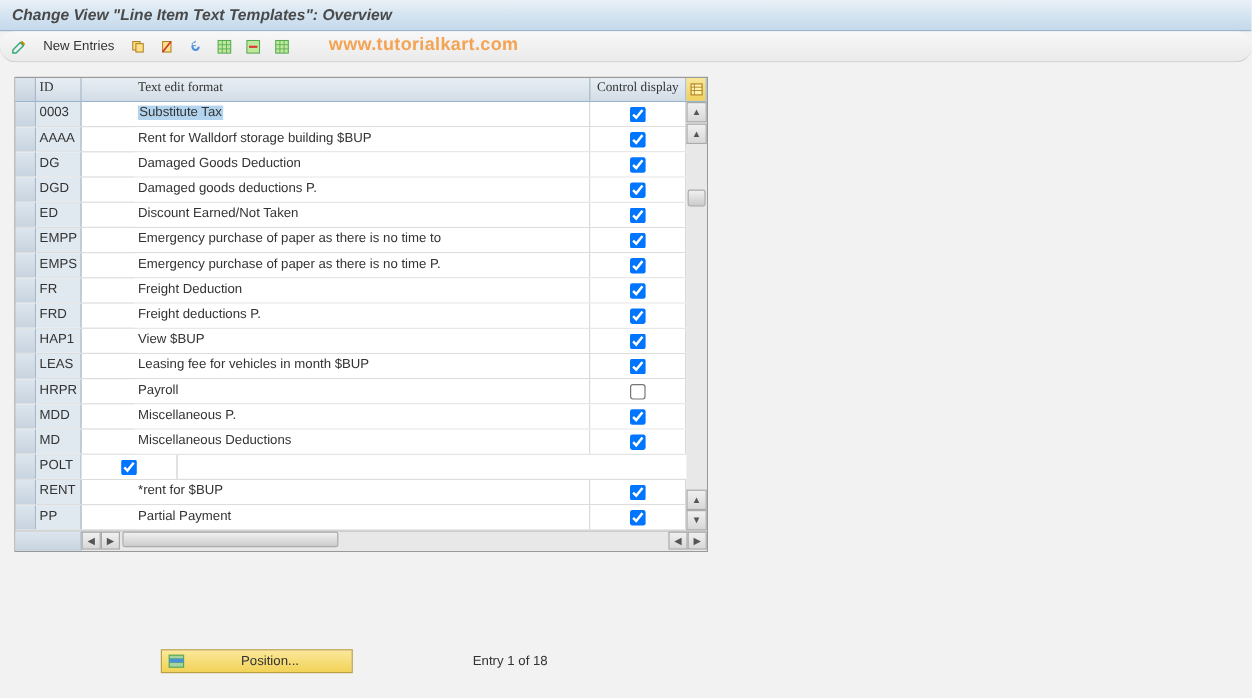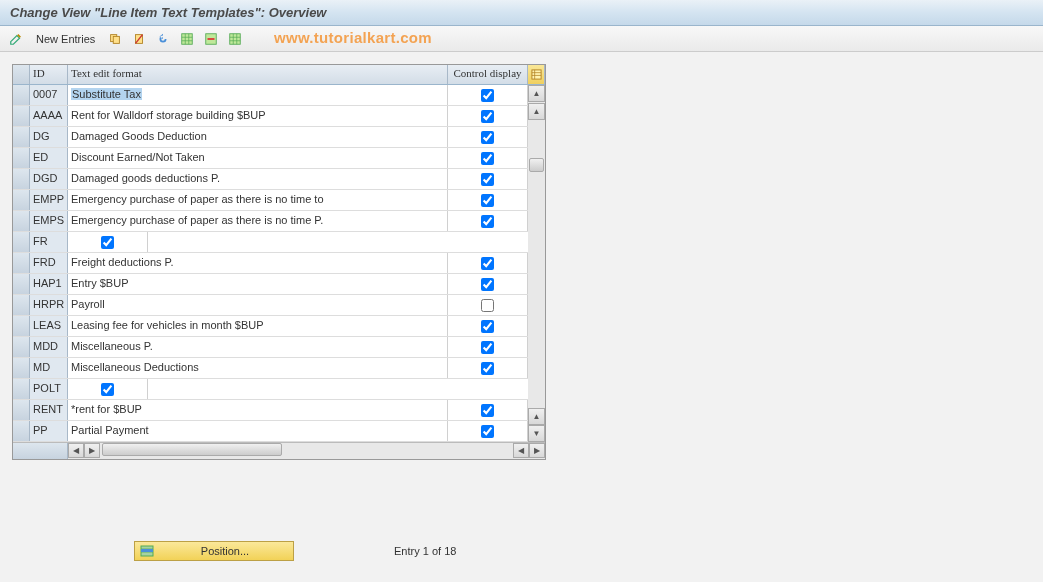--- a/index.html
+++ b/index.html
@@ -29,20 +29,21 @@
     }
     .toolbar {
       background: linear-gradient(to bottom, #f8f8f8, #eaeaea);
       padding: 3px 6px;
       border-bottom: 1px solid #ccc;
       height: 26px;
       display: flex;
       align-items: center;
       gap: 4px;
       position: relative;
+      border-radius: 13px;
     }
     .tool-btn {
       display: inline-flex;
       align-items: center;
       justify-content: center;
       min-width: 20px;
       height: 20px;
       border: none;
       background: transparent;
       cursor: pointer;
@@ -77,21 +78,21 @@
     }
     .table-header {
       display: flex;
       background: linear-gradient(to bottom, #e8eef4, #d3dde7);
       border-bottom: 1px solid #9ab5cc;
       height: 20px;
       font-family: Liberation Serif, serif;
     }
     .col-select { width: 17px; border-right:1px solid #a8b8c8; background:linear-gradient(to bottom,#dde6ee,#c7d3df);}
     .col-id { width: 38px; border-right:1px solid #a8b8c8; padding:2px 3px; }
-    .col-text { width: 380px; border-right:1px solid #a8b8c8; padding:2px 3px; }
+    .col-text { width: 380px; border-right:1px solid #a8b8c8; padding:2px 3px;margin-left:44px; }
     .col-control { width: 80px; border-right:1px solid #a8b8c8; text-align:center; padding:2px 2px; }
     .col-icon-btn { width: 17px; background:linear-gradient(to bottom,#f9e797,#f0d060); border-right:1px solid #a8b8c8; display:flex;align-items:center;justify-content:center;}
     .row {
       display: flex;
       height: 21px;
       border-bottom: 1px solid #ddd;
     }
     .row .col-select { background: linear-gradient(to bottom,#dde6ee,#c7d3df); border-right:1px solid #a8b8c8; cursor:pointer;}
     .row .col-id {
       background: #e0e8f0;
@@ -238,21 +239,21 @@
         <svg width="11" height="11" viewBox="0 0 12 12">
             <rect x="1" y="1" width="10" height="10" fill="#fff3b0" stroke="#b08020"></rect>
             <path d="M1 4 H11 M1 7 H11 M4 1 V11" stroke="#b08020" stroke-width="0.8"></path>
           </svg>
       </div>
     </div>
     <div class="table-flex">
       <div class="rows-col" id="rows-container">
           <div class="row">
             <div class="col-select"></div>
-            <div class="col-id">0007</div>
+            <div class="col-id">0003</div>
             <div class="col-text"><span class="hl">Substitute Tax</span></div>
             <div class="col-control">
               <input type="checkbox" class="checkbox" checked="" style="">
             </div>
           </div>
           <div class="row">
             <div class="col-select"></div>
             <div class="col-id">AAAA</div>
             <div class="col-text">Rent for Walldorf storage building $BUP</div>
             <div class="col-control">
@@ -262,87 +263,88 @@
           <div class="row">
             <div class="col-select"></div>
             <div class="col-id">DG</div>
             <div class="col-text">Damaged Goods Deduction</div>
             <div class="col-control">
               <input type="checkbox" class="checkbox" checked="" style="">
             </div>
           </div>
           <div class="row">
             <div class="col-select"></div>
+            <div class="col-id">DGD</div>
+            <div class="col-text">Damaged goods deductions P.</div>
+            <div class="col-control">
+              <input type="checkbox" class="checkbox" checked="" style="">
+            </div>
+          </div>
+          <div class="row">
+            <div class="col-select"></div>
             <div class="col-id">ED</div>
             <div class="col-text">Discount Earned/Not Taken</div>
             <div class="col-control">
               <input type="checkbox" class="checkbox" checked="" style="">
             </div>
           </div>
           <div class="row">
             <div class="col-select"></div>
-            <div class="col-id">DGD</div>
-            <div class="col-text">Damaged goods deductions P.</div>
-            <div class="col-control">
-              <input type="checkbox" class="checkbox" checked="" style="">
-            </div>
-          </div>
-          <div class="row">
-            <div class="col-select"></div>
             <div class="col-id">EMPP</div>
             <div class="col-text">Emergency purchase of paper as there is no time to</div>
             <div class="col-control">
               <input type="checkbox" class="checkbox" checked="" style="">
             </div>
           </div>
           <div class="row">
             <div class="col-select"></div>
             <div class="col-id">EMPS</div>
             <div class="col-text">Emergency purchase of paper as there is no time P.</div>
             <div class="col-control">
               <input type="checkbox" class="checkbox" checked="" style="">
             </div>
           </div>
           <div class="row">
             <div class="col-select"></div>
             <div class="col-id">FR</div>
+            <div class="col-text">Freight Deduction</div>
             <div class="col-control">
               <input type="checkbox" class="checkbox" checked="" style="">
             </div>
           </div>
           <div class="row">
             <div class="col-select"></div>
             <div class="col-id">FRD</div>
             <div class="col-text">Freight deductions P.</div>
             <div class="col-control">
               <input type="checkbox" class="checkbox" checked="" style="">
             </div>
           </div>
           <div class="row">
             <div class="col-select"></div>
             <div class="col-id">HAP1</div>
-            <div class="col-text">Entry $BUP</div>
+            <div class="col-text">View $BUP</div>
+            <div class="col-control">
+              <input type="checkbox" class="checkbox" checked="" style="">
+            </div>
+          </div>
+          <div class="row">
+            <div class="col-select"></div>
+            <div class="col-id">LEAS</div>
+            <div class="col-text">Leasing fee for vehicles in month $BUP</div>
             <div class="col-control">
               <input type="checkbox" class="checkbox" checked="" style="">
             </div>
           </div>
           <div class="row">
             <div class="col-select"></div>
             <div class="col-id">HRPR</div>
             <div class="col-text">Payroll</div>
             <div class="col-control">
               <input type="checkbox" class="checkbox" style="">
-            </div>
-          </div>
-          <div class="row">
-            <div class="col-select"></div>
-            <div class="col-id">LEAS</div>
-            <div class="col-text">Leasing fee for vehicles in month $BUP</div>
-            <div class="col-control">
-              <input type="checkbox" class="checkbox" checked="" style="">
             </div>
           </div>
           <div class="row">
             <div class="col-select"></div>
             <div class="col-id">MDD</div>
             <div class="col-text">Miscellaneous P.</div>
             <div class="col-control">
               <input type="checkbox" class="checkbox" checked="" style="">
             </div>
           </div>

